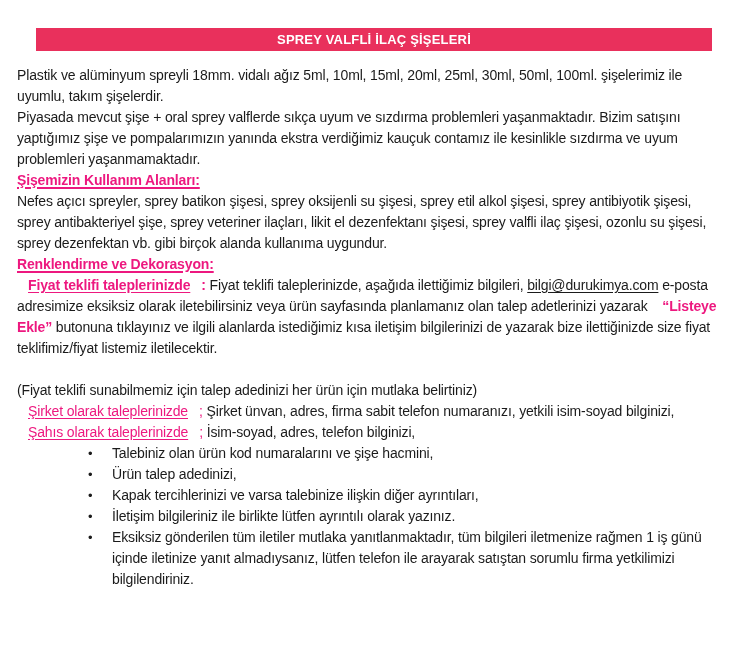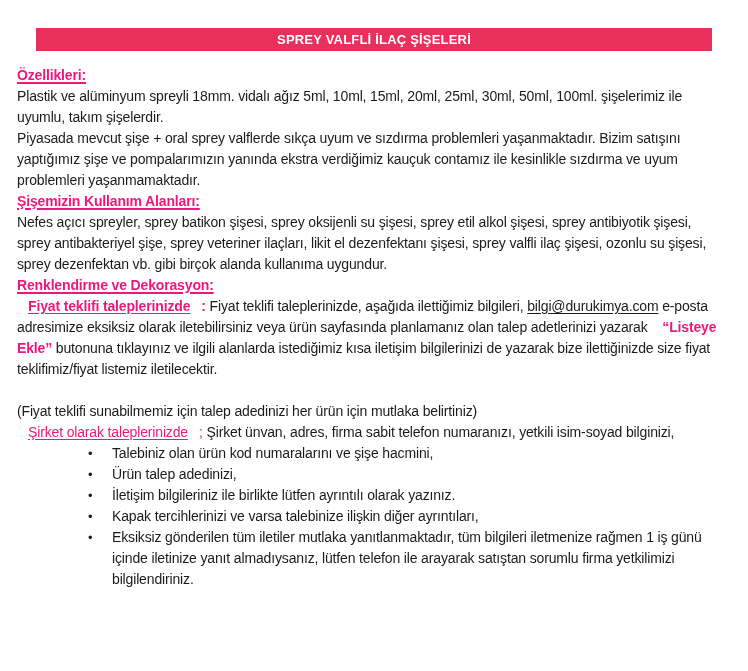--- a/index.html
+++ b/index.html
@@ -84,39 +84,39 @@
 </style>
 </head>
 <body>
 
 <header class="banner">
   <span>SPREY VALFLİ İLAÇ ŞİŞELERİ</span>
 </header>
 
 <main class="content">
 
-  <p class="h"><span class="hu">Özellikleri:</span></p>
   <p>Plastik ve alüminyum spreyli 18mm. vidalı ağız 5ml, 10ml, 15ml, 20ml, 25ml, 30ml, 50ml, 100ml. şişelerimiz ile uyumlu, takım şişelerdir.</p>
   <p>Piyasada mevcut şişe + oral sprey valflerde sıkça uyum ve sızdırma problemleri yaşanmaktadır. Bizim satışını yaptığımız şişe ve pompalarımızın yanında ekstra verdiğimiz kauçuk contamız ile kesinlikle sızdırma ve uyum problemleri yaşanmamaktadır.</p>
 
   <p class="h"><span class="hu">Şişemizin Kullanım Alanları:</span></p>
   <p>Nefes açıcı spreyler, sprey batikon şişesi, sprey oksijenli su şişesi, sprey etil alkol şişesi, sprey antibiyotik şişesi, sprey antibakteriyel şişe, sprey veteriner ilaçları, likit el dezenfektanı şişesi, sprey valfli ilaç şişesi, ozonlu su şişesi, sprey dezenfektan vb. gibi birçok alanda kullanıma uygundur.</p>
 
   <p class="h"><span class="hu">Renklendirme ve Dekorasyon:</span></p>
 
   <p><span class="pink bold u">Fiyat teklifi taleplerinizde</span><span class="pink bold">:</span><span> Fiyat teklifi taleplerinizde, aşağıda ilettiğimiz bilgileri,  </span><a class="email">bilgi@durukimya.com</a><span> e-posta adresimize eksiksiz olarak iletebilirsiniz veya ürün sayfasında planlamanız olan talep adetlerinizi yazarak </span><span class="pink bold">“Listeye Ekle”</span><span> butonuna tıklayınız ve ilgili alanlarda istediğimiz kısa iletişim bilgilerinizi de yazarak bize ilettiğinizde size fiyat teklifimiz/fiyat listemiz iletilecektir.</span></p>
 
   <p class="spacer"></p>
 
   <p>(Fiyat teklifi sunabilmemiz için talep adedinizi her ürün için mutlaka belirtiniz)</p>
 
   <p><span class="pink u">Şirket olarak taleplerinizde</span><span class="pink">;</span><span> Şirket ünvan, adres, firma sabit telefon numaranızı, yetkili isim-soyad bilginizi,</span></p>
 
+  <p><span class="pink u">Şahıs olarak taleplerinizde</span><span class="pink">;</span><span> İsim-soyad, adres, telefon bilginizi,</span></p>
 
   <ul class="reqs">
     <li><span>Talebiniz olan ürün kod numaralarını ve şişe hacmini,</span></li>
     <li><span>Ürün talep adedinizi,</span></li>
+    <li><span>Kapak tercihlerinizi ve varsa talebinize ilişkin diğer ayrıntıları,</span></li>
     <li><span>İletişim bilgileriniz ile birlikte lütfen ayrıntılı olarak yazınız.</span></li>
-    <li><span>Kapak tercihlerinizi ve varsa talebinize ilişkin diğer ayrıntıları,</span></li>
     <li><span>Eksiksiz gönderilen tüm iletiler mutlaka yanıtlanmaktadır, tüm bilgileri iletmenize rağmen 1 iş günü içinde iletinize yanıt almadıysanız, lütfen telefon ile arayarak satıştan sorumlu firma yetkilimizi bilgilendiriniz.</span></li>
   </ul>
 
 </main>
 
 </body></html>

